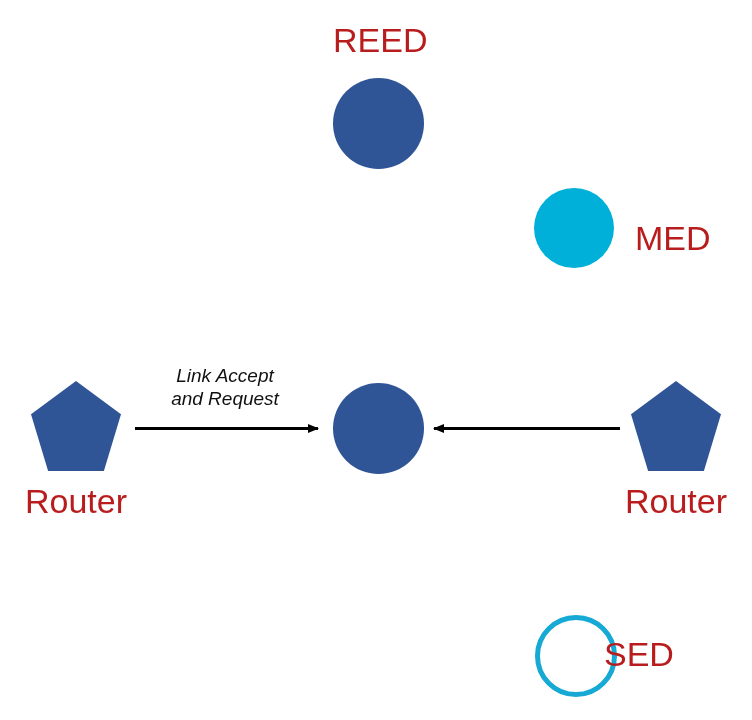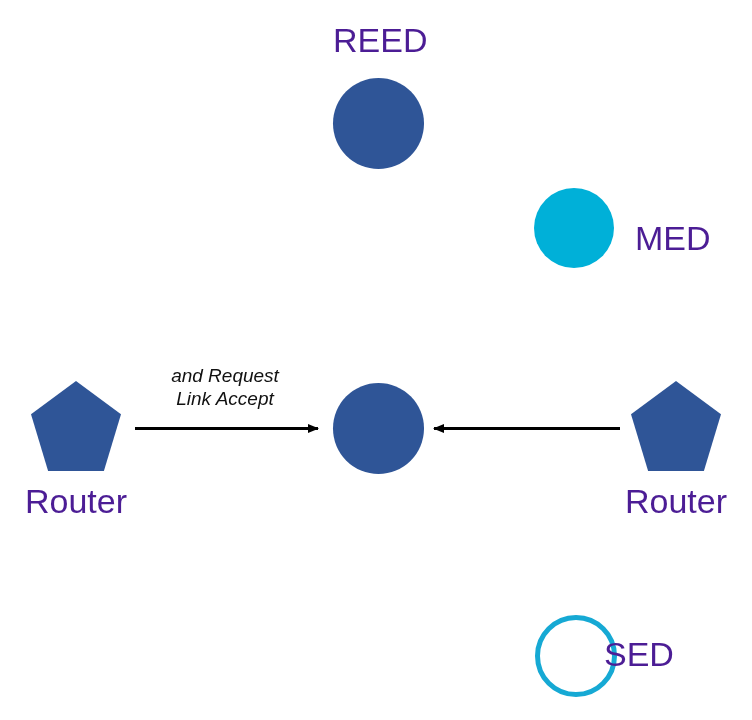--- a/index.html
+++ b/index.html
@@ -28,21 +28,21 @@
     box-sizing: border-box;
   }
   .pentagon {
     position: absolute;
     clip-path: polygon(50% 0%, 100% 37%, 81% 100%, 19% 100%, 0% 37%);
   }
 
   
   .node-label {
     position: absolute;
-    color: #4c1d95;
+    color: #b91c1c;
     font-size: 34px;
     line-height: 36px;
     white-space: nowrap;
     font-family: "Liberation Sans", sans-serif;
   }
   .node-label.center {
     text-align: center;
   }
 
   
@@ -96,17 +96,17 @@
         <path d="M0,0 L11,4.5 L0,9 z" fill="#000000"></path>
       </marker>
     </defs>
 
     <line x1="135" y1="428.5" x2="318" y2="428.5" stroke="#000000" stroke-width="3" marker-end="url(#arrowR)"></line>
 
     <line x1="620" y1="428.5" x2="434" y2="428.5" stroke="#000000" stroke-width="3" marker-end="url(#arrowL)"></line>
   </svg>
 
   <div class="edge-label" style="left:145px; top:364px; width:160px;">
+    <div>Link Accept</div>
     <div>and Request</div>
-    <div>Link Accept</div>
   </div>
 
 </div>
 
 </body></html>

